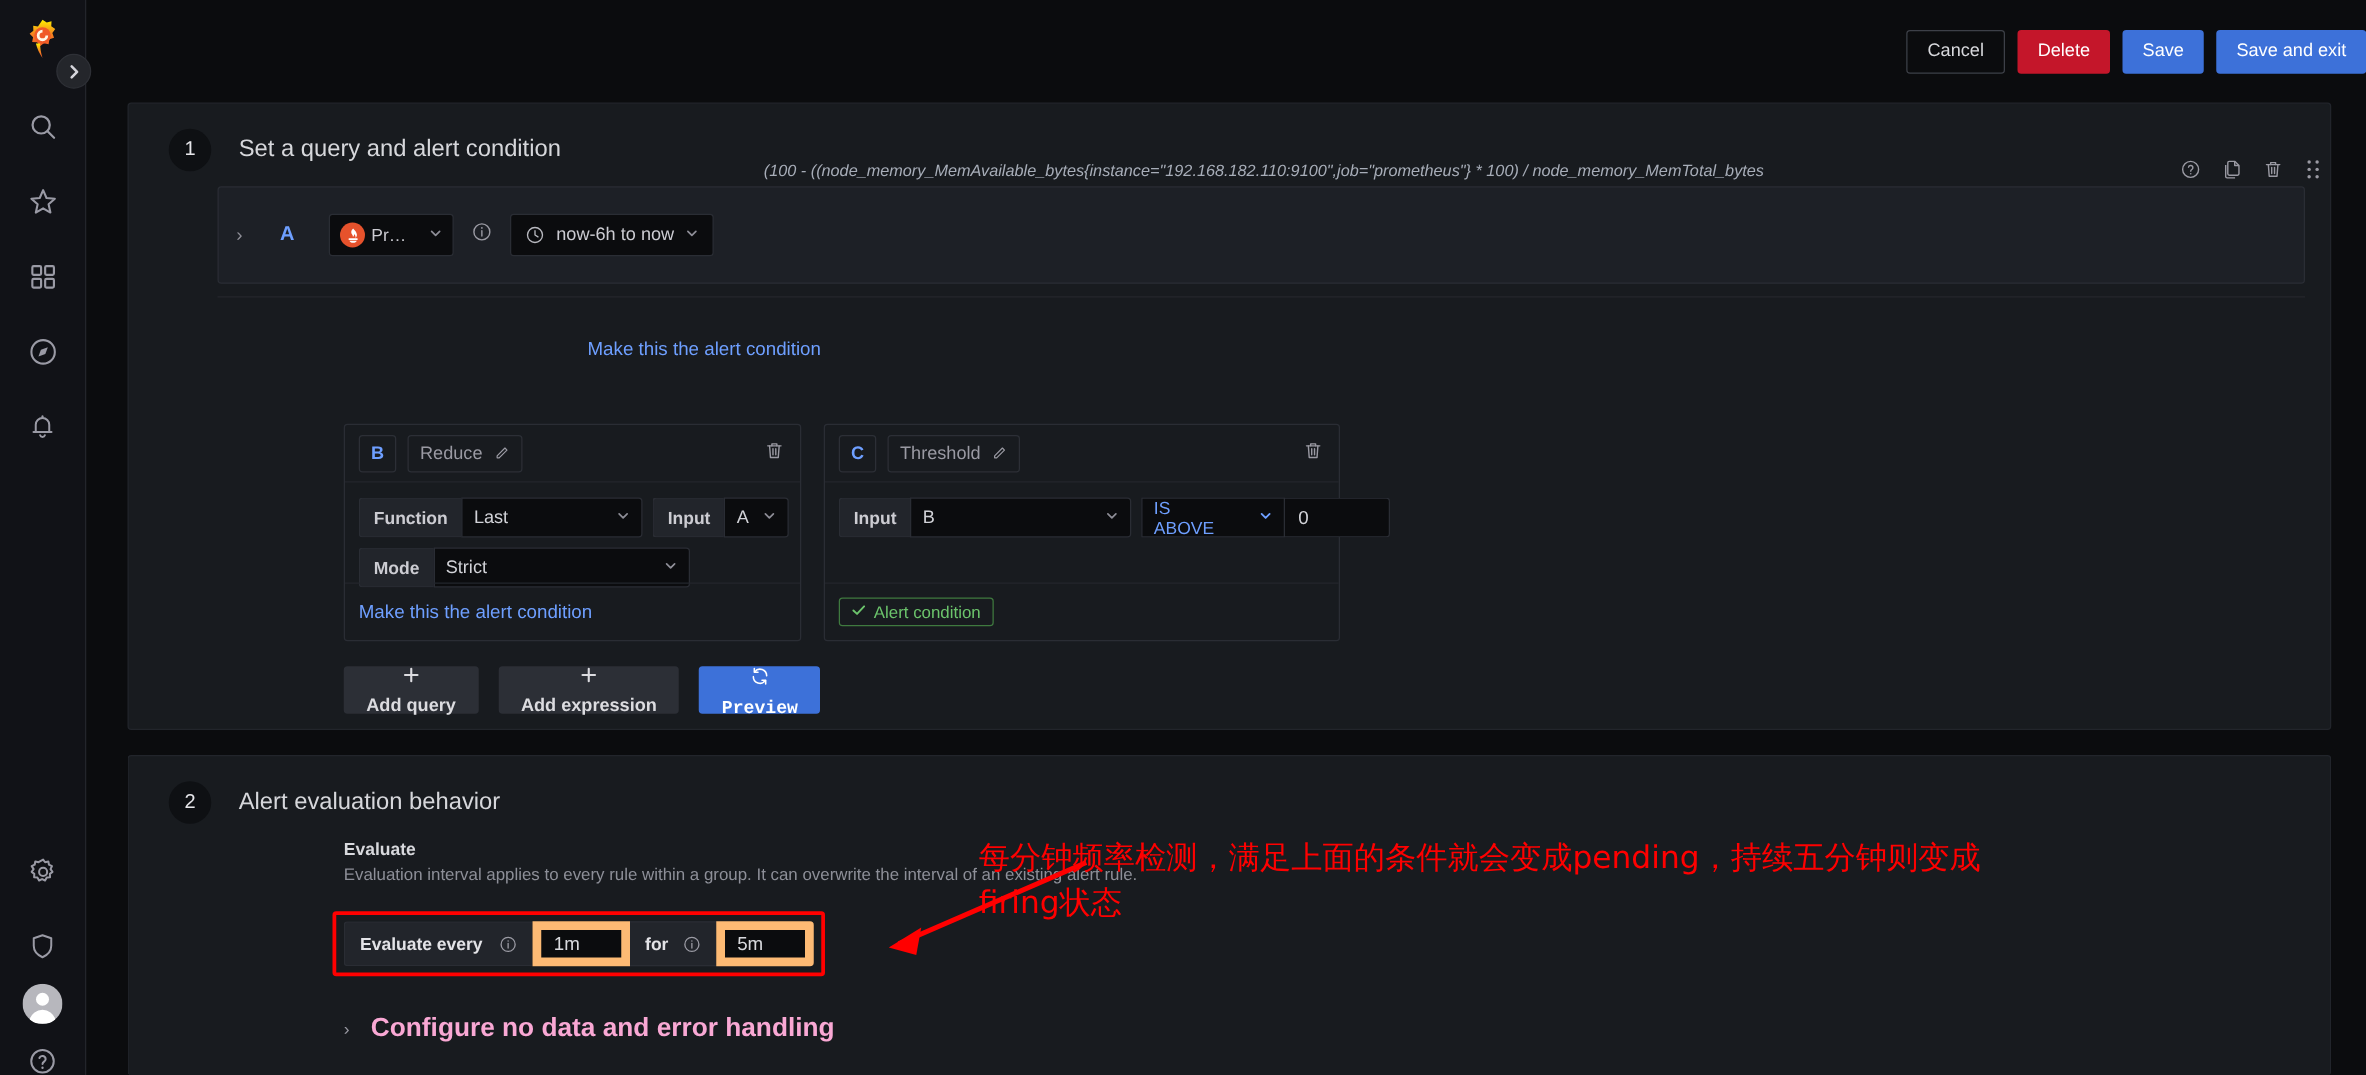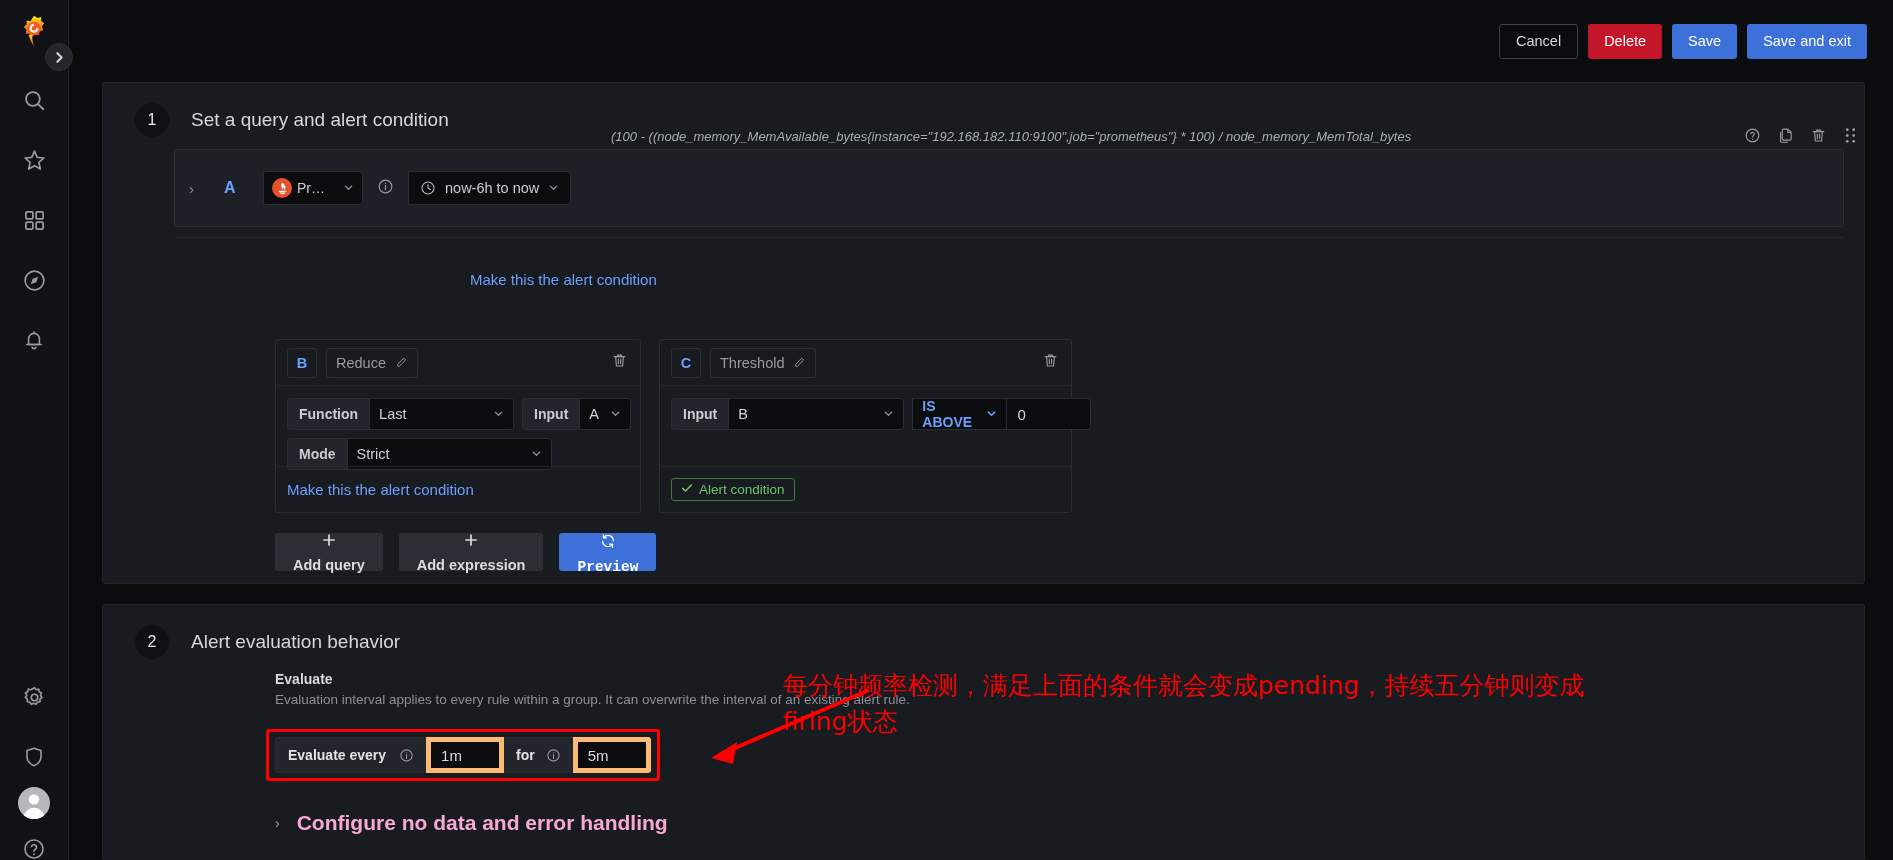--- a/index.html
+++ b/index.html
@@ -36,21 +36,21 @@
     background: #24262b; border: 1px solid #2e3036;
     display: flex; align-items: center; justify-content: center;
     color: #d4d4da; cursor: pointer; z-index: 5;
   }
 
   
   .content { flex: 1 1 auto; position: relative; height: 860px; overflow: hidden; }
 
   .topbar {
     height: 82px; display: flex; align-items: center; justify-content: flex-end;
-    padding-right: 26px; gap: 10px;
+    gap: 10px;
   }
   .btn {
     height: 35px; padding: 0 16px; border-radius: 3px; border: none;
     font-size: 14.5px; font-weight: 500; cursor: pointer; color: #fff;
     font-family: "Liberation Sans", sans-serif;
     display: flex; align-items: center; justify-content: center;
   }
   .btn-cancel { background: transparent; border: 1px solid #3d4048; color: #d8d9dd; }
   .btn-delete { background: #c4162a; }
   .btn-save   { background: #3d71d9; }
@@ -144,22 +144,22 @@
   }
   .exp-footer { position: absolute; left: 0; right: 0; bottom: 0; height: 46px; border-top: 1px solid #23262c;
     display: flex; align-items: center; padding: 0 11px; }
   .make-cond-b { color: #6e9fff; font-size: 15px; cursor: pointer; }
   .alert-cond-badge {
     border: 1px solid #3f7a3f; border-radius: 3px; padding: 3px 9px;
     color: #6cc46c; font-size: 13.5px; display: inline-flex; align-items: center; gap: 6px;
   }
   .op-btn {
     background: #0b0c0e; border: 1px solid #2a2d34; height: 32px;
-    display: flex; align-items: center; gap: 1px; padding: 0 9px;
-    color: #6e9fff; font-size: 14px; font-weight: 700; cursor: pointer;
+    display: flex; align-items: center; gap: 24px; padding: 0 9px;
+    color: #6e9fff; font-size: 14px; font-weight: 400; cursor: pointer;
   }
   .thr-val {
     background: #0b0c0e; border: 1px solid #2a2d34; border-left: none;
     border-radius: 0 3px 3px 0; height: 32px; width: 88px;
     display: flex; align-items: center; padding: 0 11px; color: #d2d3d8; font-size: 15px;
   }
 
   
   .actions-row { position: absolute; left: 172px; top: 450px; display: flex; gap: 16px; }
   .abtn {
@@ -179,21 +179,21 @@
     border: 3px solid #ff0000; border-radius: 3px; padding: 5px 6px;
     display: flex; align-items: center;
   }
   .eval-inner { display: flex; align-items: stretch; }
   .ev-label {
     background: #22252b; border: 1px solid #2a2d34; border-right: none; border-radius: 3px 0 0 3px;
     height: 36px; display: flex; align-items: center; gap: 13px; padding: 0 12px;
     color: #e3e3e7; font-size: 14px; font-weight: 700;
   }
   .ev-input {
-    background: #0b0c0e; border: 5px solid #fdba74; height: 36px; width: 78px;
+    background: #0b0c0e; border: 7px solid #fdba74; height: 36px; width: 78px;
     display: flex; align-items: center; padding: 0 10px; color: #d9dade; font-size: 15px;
   }
   .ev-mid {
     background: #22252b; border: 1px solid #2a2d34; border-left: none; border-right: none;
     height: 36px; display: flex; align-items: center; gap: 11px; padding: 0 12px;
     color: #e3e3e7; font-size: 14px; font-weight: 700;
   }
   .collapse-row {
     position: absolute; left: 172px; top: 206px;
     display: flex; align-items: center; gap: 17px; cursor: pointer;

